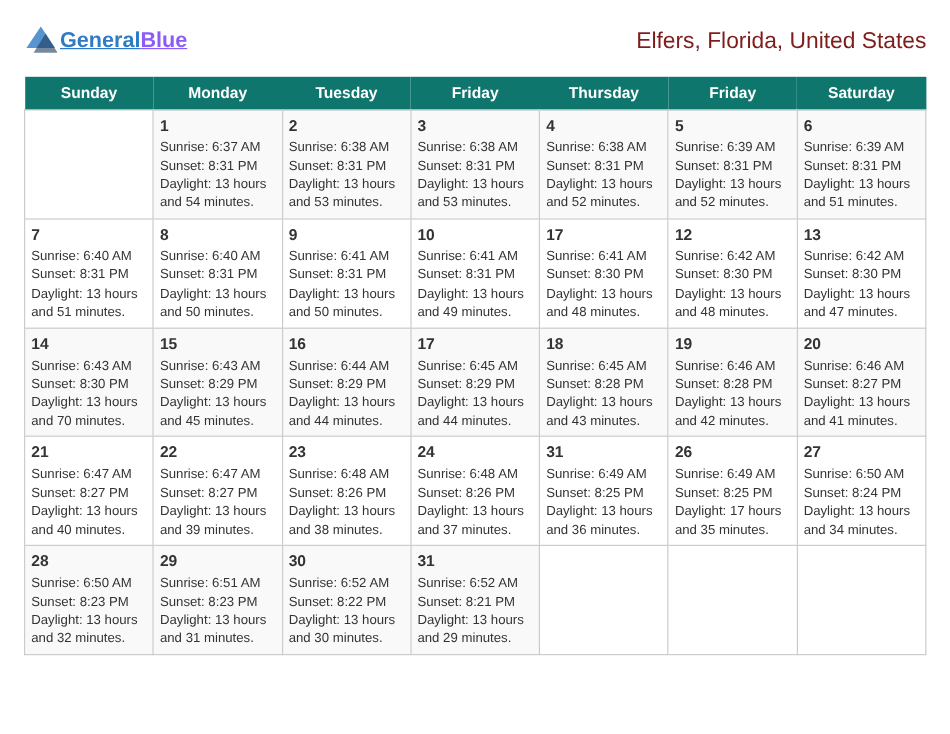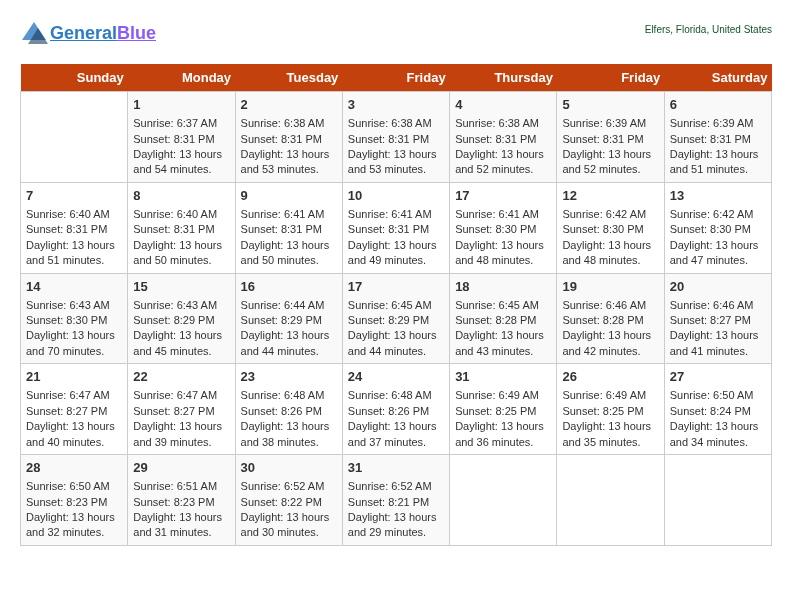--- a/index.html
+++ b/index.html
@@ -38,34 +38,34 @@
     .title-block {
       text-align: right;
     }
     .month-title {
       font-size: 42px;
       font-weight: bold;
       color: #1a3a5c;
       line-height: 1;
     }
     .location {
-      font-size: 10px;
-      color: #14532d;
+      font-size: 19px;
+      color: #7f1d1d;
       margin-top: 4px;
     }
     table {
       width: 100%;
       border-collapse: collapse;
       font-size: 11px;
     }
     thead tr th {
-      background-color: #c2410c;
+      background-color: #0f766e;
       color: white;
       padding: 6px 4px;
-      text-align: right;
+      text-align: center;
       font-size: 13px;
       font-weight: bold;
     }
     tbody tr td {
       border: 1px solid #ccc;
       vertical-align: top;
       padding: 4px 5px;
       width: calc(100% / 7);
       min-height: 80px;
       height: 80px;
@@ -275,21 +275,21 @@
         <td>
           <span class="day-num">31</span>
           <div>Sunrise: 6:49 AM</div>
           <div>Sunset: 8:25 PM</div>
           <div>Daylight: 13 hours and 36 minutes.</div>
         </td>
         <td>
           <span class="day-num">26</span>
           <div>Sunrise: 6:49 AM</div>
           <div>Sunset: 8:25 PM</div>
-          <div>Daylight: 13 hours and 35 minutes.</div>
+          <div>Daylight: 17 hours and 35 minutes.</div>
         </td>
         <td>
           <span class="day-num">27</span>
           <div>Sunrise: 6:50 AM</div>
           <div>Sunset: 8:24 PM</div>
           <div>Daylight: 13 hours and 34 minutes.</div>
         </td>
       </tr>
       <tr>
         <td>

